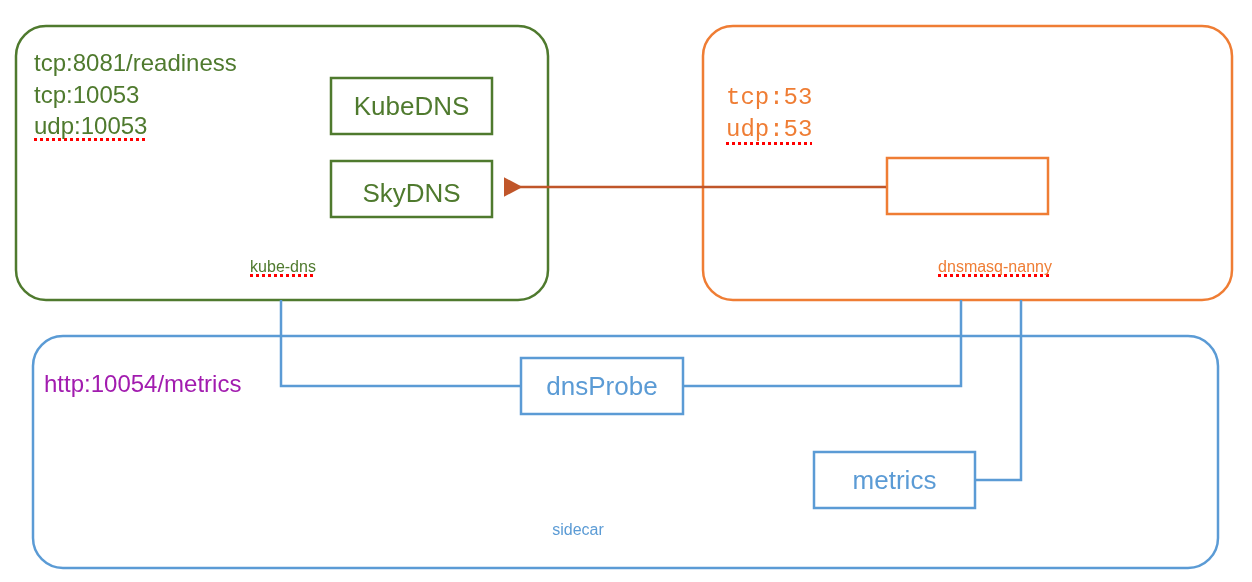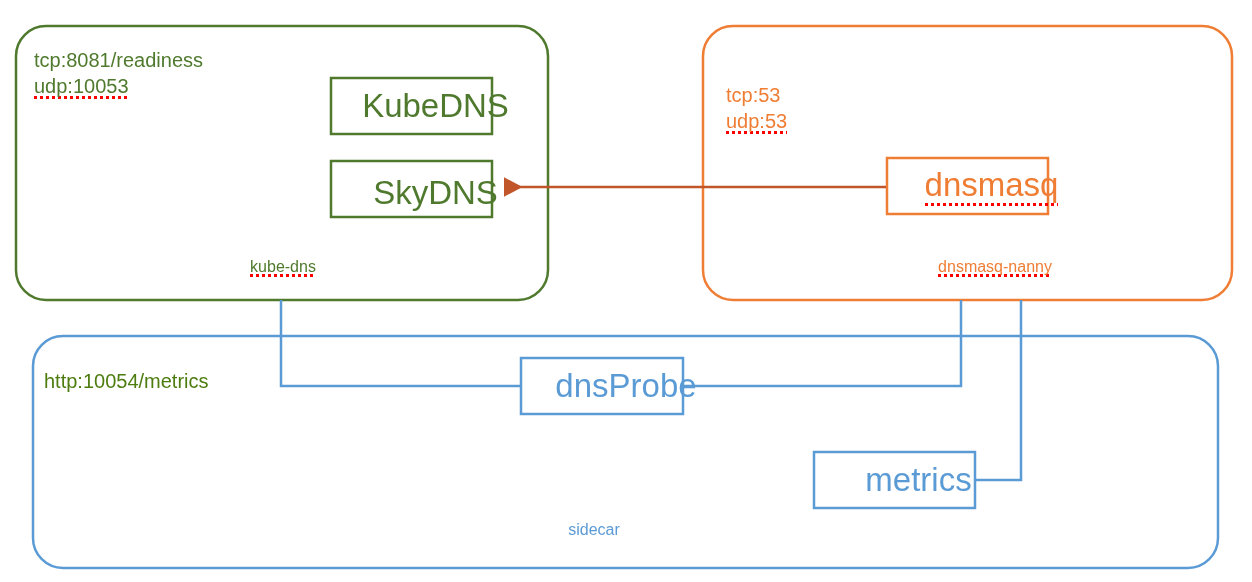--- a/index.html
+++ b/index.html
@@ -23,34 +23,33 @@
     top: 0;
     width: 1252px;
     height: 582px;
   }
   .lbl {
     position: absolute;
     white-space: nowrap;
     line-height: 1.32;
   }
   .port-list {
-    font-size: 20px;
+    font-size: 24px;
   }
   .port-green { color: #4f7a2e; }
   .port-orange { color: #ef7d34; }
-  .port-blue { color: #4d7c0f; }
+  .port-blue { color: #a21caf; }
 
   .boxtext {
     position: absolute;
     display: flex;
     align-items: center;
     justify-content: center;
     white-space: nowrap;
-    font-size: 33px;
-    padding-left: 24px;
+    font-size: 26px;
   }
   .boxtext.green { color: #4f7a2e; }
   .boxtext.orange { color: #ef7d34; }
   .boxtext.blue { color: #5b9bd5; }
 
   .container-label {
     position: absolute;
     white-space: nowrap;
     font-size: 16px;
     text-align: center;
@@ -99,45 +98,43 @@
       </marker>
     </defs>
     <line x1="886" y1="187" x2="504" y2="187" stroke="#c0562a" stroke-width="2.5" marker-end="url(#arrowhead-left)"></line>
 
     <rect x="521" y="358" width="162" height="56" fill="#ffffff" stroke="#5b9bd5" stroke-width="2.5"></rect>
     <rect x="814" y="452" width="161" height="56" fill="#ffffff" stroke="#5b9bd5" stroke-width="2.5"></rect>
   </svg>
 
   <div class="lbl port-list port-green" style="left:34px; top:47px;">
     <div>tcp:8081/readiness</div>
+    <div>tcp:10053</div>
     <div><span class="spell">udp:10053</span></div>
   </div>
 
   <div class="boxtext green" style="left:331px; top:78px; width:161px; height:56px;">KubeDNS</div>
   <div class="boxtext green" style="left:331px; top:161px; width:161px; height:64px;">SkyDNS</div>
 
   <div class="container-label green" style="left:148px; top:258px; width:270px;">
     <span class="spell">kube-dns</span>
   </div>
 
-  <div class="lbl port-list port-orange" style="left:726px; top:82px;">
+  <div class="lbl port-list port-orange" style="left:726px; top:82px;font-family:Liberation Mono, monospace;">
     <div>tcp:53</div>
     <div><span class="spell">udp:53</span></div>
   </div>
 
-  <div class="boxtext orange" style="left:887px; top:158px; width:161px; height:56px;">
-    <span class="spell">dnsmasq</span>
-  </div>
 
   <div class="container-label orange" style="left:860px; top:258px; width:270px;">
     <span class="spell">dnsmasq-nanny</span>
   </div>
 
   <div class="lbl port-list port-blue" style="left:44px; top:368px;">
     <div>http:10054/metrics</div>
   </div>
 
   <div class="boxtext blue" style="left:814px; top:452px; width:161px; height:56px;">metrics</div>
   <div class="boxtext blue" style="left:521px; top:358px; width:162px; height:56px;">dnsProbe</div>
 
-  <div class="container-label blue" style="left:494px; top:521px; width:200px;">sidecar</div>
+  <div class="container-label blue" style="left:478px; top:521px; width:200px;">sidecar</div>
 
 </div>
 
 </body></html>

